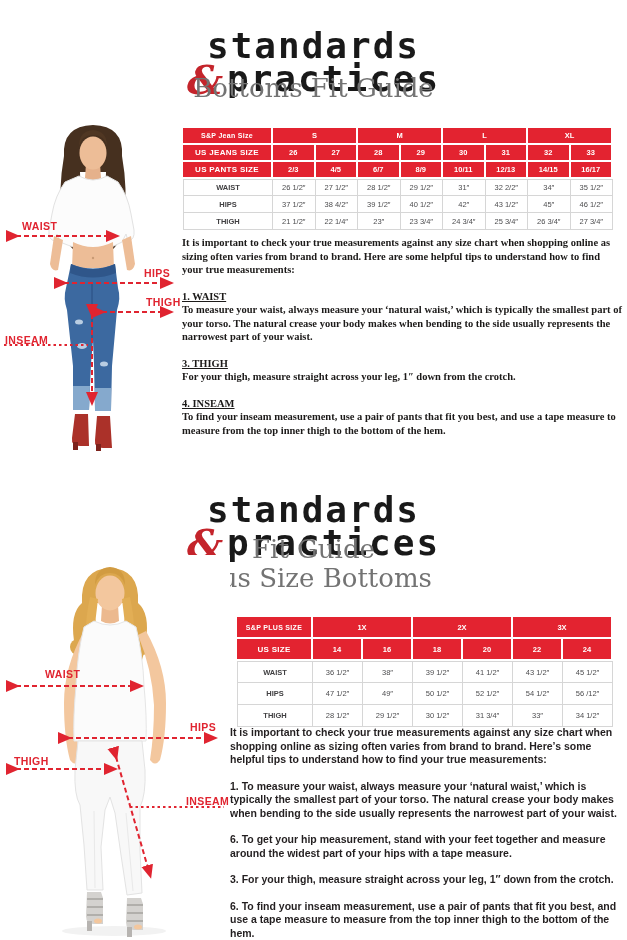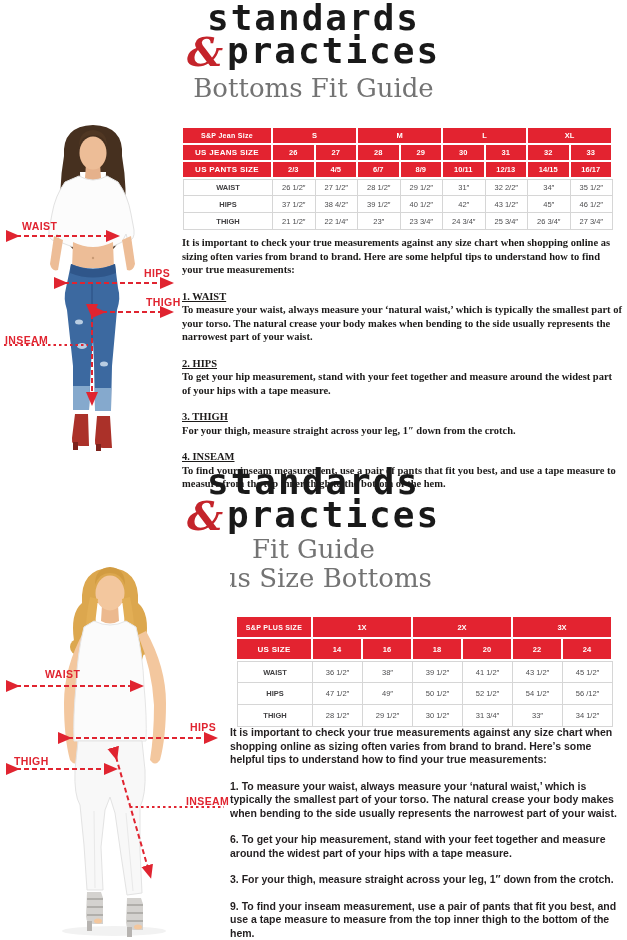--- a/index.html
+++ b/index.html
@@ -1,21 +1,21 @@
 <!DOCTYPE html>
 <html><head>
 <meta charset="utf-8">
 <style>
   html,body{margin:0;padding:0;background:#fff;}
   .page{position:relative;width:627px;height:940px;background:#fff;overflow:hidden;
         font-family:"Liberation Sans",sans-serif;}
 
   
   .brand{position:absolute;left:0;width:627px;text-align:center;color:#191919;
-         font-family:"DejaVu Sans Mono",monospace;font-weight:bold;line-height:31px;}
+         font-family:"DejaVu Sans Mono",monospace;font-weight:bold;line-height:31px;margin-top:28px;}
   .brand .l1{font-size:36px;letter-spacing:2px;}
   .brand .l2{font-size:36px;letter-spacing:2px;}
   .brand .amp{font-family:"DejaVu Serif",serif;font-style:italic;color:#c4242b;
               font-size:40px;position:relative;top:3px;margin-right:2px;}
   .brand1{top:2px;}
   .brand2{top:466px;}
 
   
   .title{position:absolute;left:0;width:627px;text-align:center;color:#737373;
          font-family:"DejaVu Serif",serif;font-size:26px;line-height:29px;}
@@ -191,24 +191,20 @@
         <div class="tcell body-cell">26 3/4″</div>
         <div class="tcell body-cell">27 3/4″</div>
       </div>
   </div>
 
   <div class="copy copy1">
     <p class="intro">It is important to check your true measurements against any size chart when shopping online as sizing often varies from brand to brand. Here are some helpful tips to understand how to find your true measurements:</p>
     <div class="item">
       <div class="item-h">1. WAIST</div>
       <div class="item-b">To measure your waist, always measure your ‘natural waist,’ which is typically the smallest part of your torso.  The natural crease your body makes when bending to the side usually represents the narrowest part of your waist.</div>
-    </div>
-    <div class="item">
-      <div class="item-h">2. HIPS</div>
-      <div class="item-b">To get your hip measurement, stand with your feet together and measure around the widest part of your hips with a tape measure.</div>
     </div>
     <div class="item">
       <div class="item-h">3. THIGH</div>
       <div class="item-b"> For your thigh, measure straight across your leg, 1″ down from the crotch.</div>
     </div>
     <div class="item">
       <div class="item-h">4. INSEAM</div>
       <div class="item-b">To find your inseam measurement, use a pair of pants that fit you best, and use a tape measure to measure from the top inner thigh to the bottom of the hem.</div>
     </div>
   </div>
@@ -328,17 +324,17 @@
     <div class="item">
       <div class="item-b">1. To measure your waist, always measure your  ‘natural waist,’  which is typically the smallest part of your torso.  The natural crease your body makes when bending to the side usually represents the narrowest part of your waist.</div>
     </div>
     <div class="item">
       <div class="item-b">6. To get your hip measurement, stand with your feet together and measure around the widest part of your hips with a tape measure.</div>
     </div>
     <div class="item">
       <div class="item-b">3. For your thigh, measure straight across your leg, 1″  down from the crotch.</div>
     </div>
     <div class="item">
-      <div class="item-b">9. To find your inseam measurement, use a pair of pants that fit you best, and use a tape measure to measure from the top inner thigh to the bottom of the hem.</div>
+      <div class="item-b">6. To find your inseam measurement, use a pair of pants that fit you best, and use a tape measure to measure from the top inner thigh to the bottom of the hem.</div>
     </div>
   </div>
 
 </div>
 
 </body></html>

